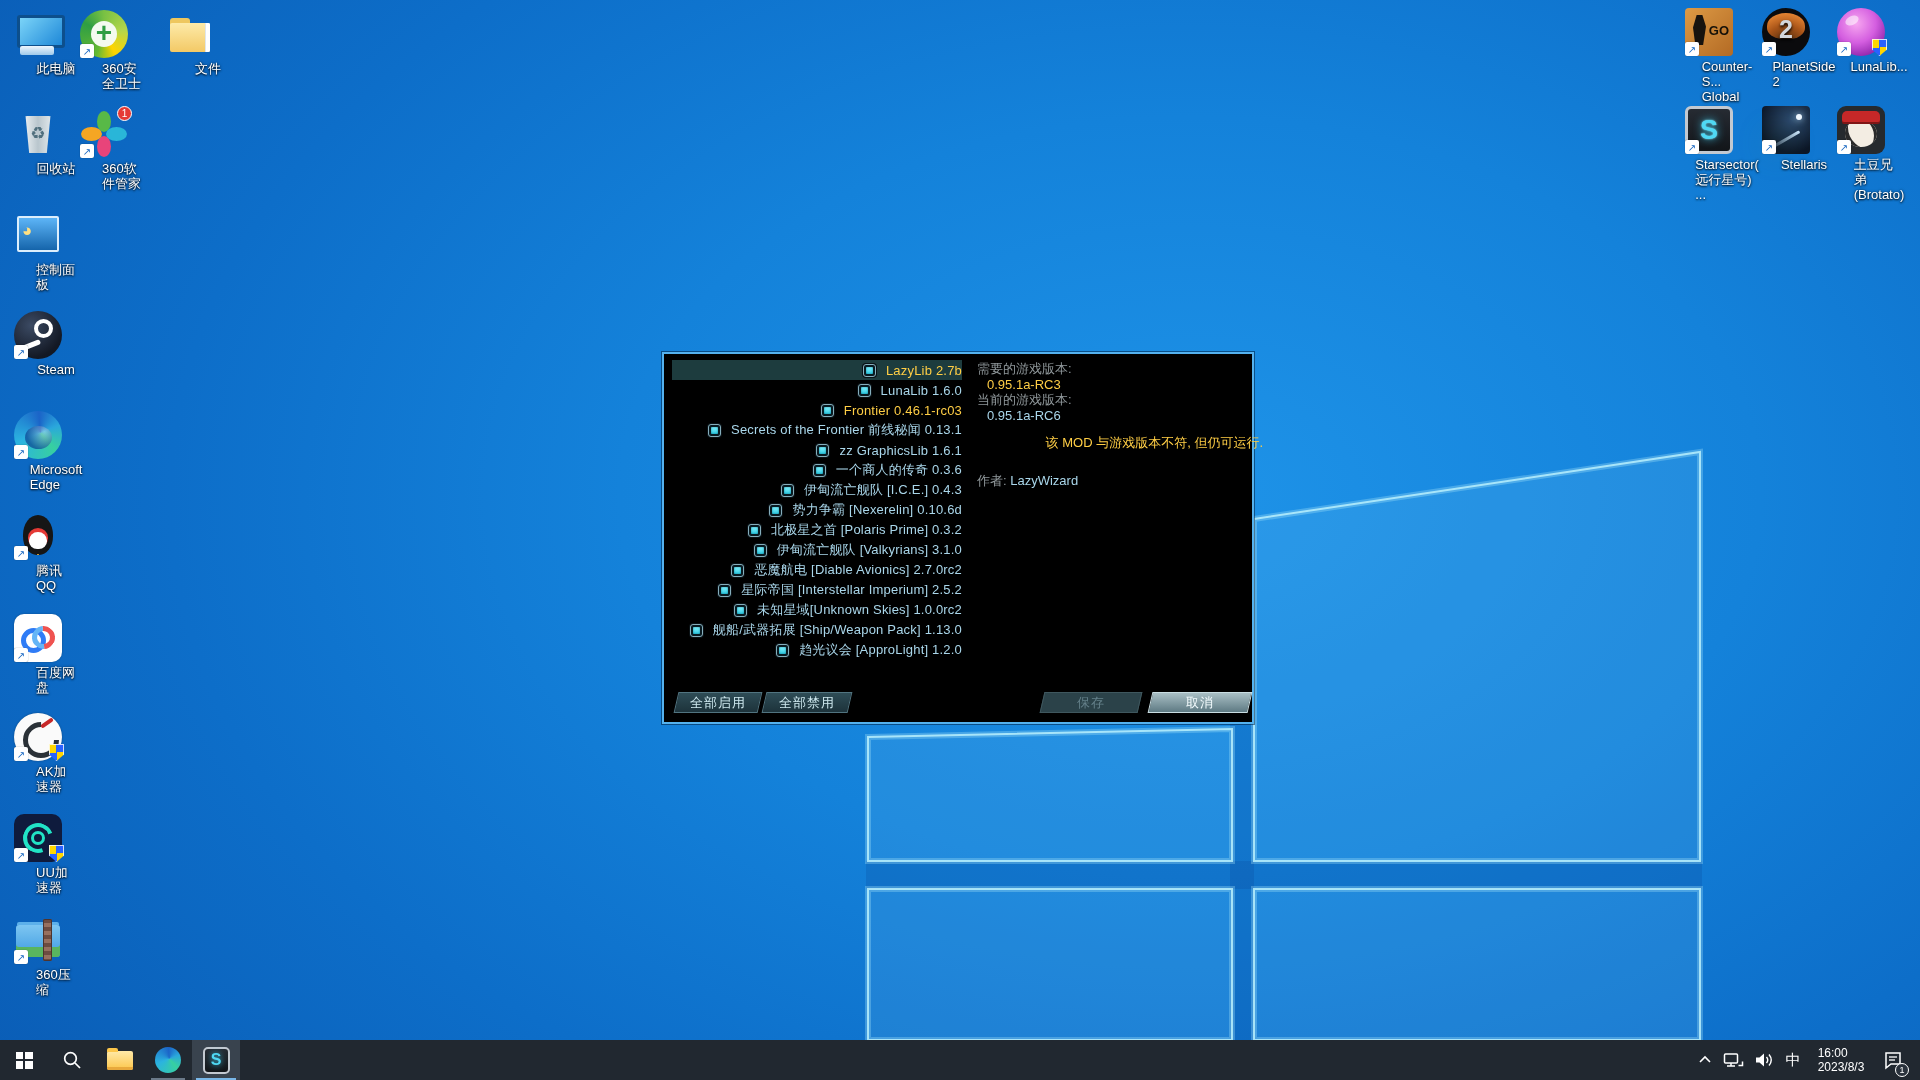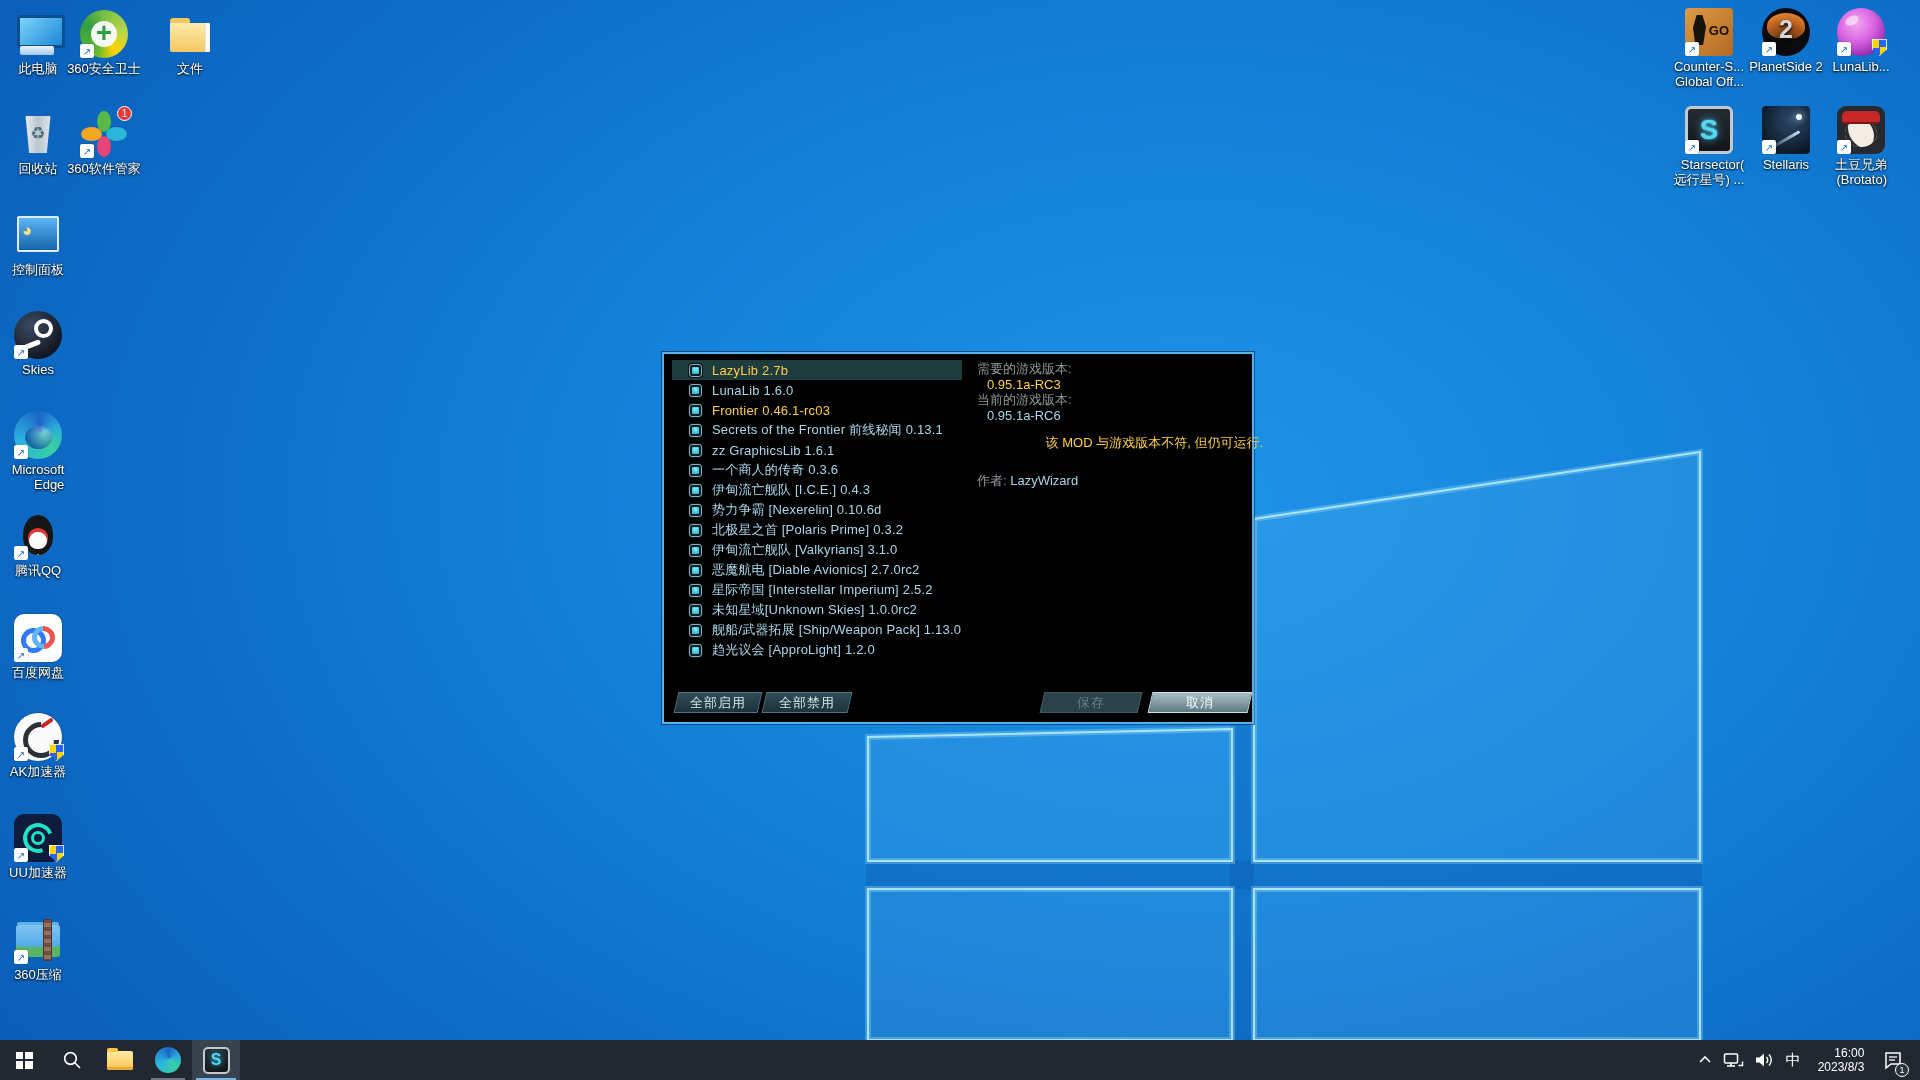--- a/index.html
+++ b/index.html
@@ -10,22 +10,22 @@
     background:
       radial-gradient(1500px 1000px at 62% 46%, #1e93e8 0%, #1482da 38%, #0d6ec9 68%, #0a5cb5 100%);
   }
   
   .wallwin { position:absolute; left:0; top:0; width:1920px; height:1080px; }
 
   
   .dicon { position:absolute; width:76px; display:flex; flex-direction:column; align-items:center; cursor:default; }
   .artwrap { width:48px; height:48px; position:relative; }
   .art { width:48px; height:48px; position:relative; }
-  .lbl { margin-top:3px; font-size:13px; line-height:15px; color:#fff; text-align:right;
-         white-space:pre-line; text-shadow:0 1px 2px rgba(0,0,0,.9),0 0 3px rgba(0,0,0,.65); }
+  .lbl { margin-top:3px; font-size:13px; line-height:15px; color:#fff; text-align:left;
+         white-space:pre-line; text-shadow:0 1px 2px rgba(0,0,0,.9),0 0 3px rgba(0,0,0,.65);margin-left:36px; }
   .sc { position:absolute; left:0; bottom:0; width:14px; height:14px; background:#fff; border-radius:2px;
         display:flex; align-items:center; justify-content:center; font-size:10px; color:#1565c0;
         box-shadow:0 0 1px rgba(0,0,0,.6); }
   .badge { position:absolute; right:-4px; top:-4px; min-width:15px; height:15px; background:#e53935;
            border-radius:8px; color:#fff; font-size:10px; display:flex; align-items:center;
            justify-content:center; border:1px solid #fff; }
   .shield { position:absolute; right:-2px; bottom:0; width:15px; height:17px;
             background:conic-gradient(#2962ff 0 25%, #ffd600 0 50%, #2962ff 0 75%, #ffd600 0);
             clip-path:polygon(0 0,100% 0,100% 62%,50% 100%,0 62%);
             box-shadow:inset 0 0 0 1px rgba(255,255,255,.8); }
@@ -139,21 +139,21 @@
   .i-bro::before { content:""; position:absolute; left:8px; top:14px; width:32px; height:27px;
     background:#f3ede3; border-radius:48% 52% 50% 50%;
     box-shadow:inset -9px 2px 0 -6px #2b2b2b, inset 12px -6px 0 -9px #2b2b2b; }
   .i-bro::after { content:""; position:absolute; left:5px; top:5px; width:38px; height:11px;
     background:#c62828; border-radius:5px 5px 2px 2px; box-shadow:0 2px 0 #7f1616; }
 
   
   .dialog { position:absolute; left:662px; top:352px; width:592px; height:372px;
     background:#000; border:2px solid #54b2ef; box-shadow:0 0 0 1px rgba(0,30,60,.55); }
   .mod-list { position:absolute; left:8px; top:6px; width:296px; }
-  .mod-row { display:flex; align-items:center; height:20px; width:290px; padding-left:17px; }
+  .mod-row { display:flex; align-items:center; height:20px; width:290px; padding-left:17px;justify-content:flex-end; }
   .mod-row.selected { background:#1d3c3e; }
   .cb { flex:0 0 13px; width:13px; height:13px; border:1px solid #86aebc; border-radius:3px;
     background:#081a21; position:relative; box-shadow:0 0 0 1px #0a1216; }
   .cb::after { content:""; position:absolute; inset:2px; border-radius:1px;
     background:linear-gradient(#86f4ff,#2fc8e0); box-shadow:inset 0 0 2px #0e7f96; }
   .mod-label { margin-left:10px; font-size:13px; color:#a9d6ea; white-space:nowrap; letter-spacing:.2px; }
   .mod-row.yellow .mod-label { color:#ffce45; }
 
   .detail { position:absolute; left:313px; top:7px; width:286px; font-size:13px; line-height:15.5px; }
   .desc { color:#a9d6ea; white-space:pre-line; margin-bottom:9px; }
@@ -192,21 +192,21 @@
     background:#fcc64a; border-radius:2px 2px 0 0; }
   .tb-edge-ic { width:26px; height:26px; border-radius:50%;
     background:conic-gradient(from 140deg at 55% 45%, #37d0a0, #2bb3e0 30%, #1b64c8 60%, #2aa7dc 80%, #37d0a0); }
   .tb-ss-ic { width:27px; height:27px; background:linear-gradient(#262b33,#121519);
     border:2px solid #c3c9d1; border-radius:5px; display:flex; align-items:center; justify-content:center;
     font-size:16px; font-weight:bold; color:#4fd9f4; text-shadow:0 0 6px #3ec9ea; }
   .tray { position:absolute; right:0; top:0; height:40px; display:flex; align-items:center;
     padding-right:10px; gap:3px; }
   .tray-item { height:40px; display:flex; align-items:center; justify-content:center; cursor:pointer; }
   .ime { width:26px; color:#fff; font-size:15px; }
-  .clock { width:64px; color:#fff; font-size:12px; line-height:14px; text-align:right; }
+  .clock { width:64px; color:#fff; font-size:12px; line-height:14px; text-align:left; }
   .notif { width:34px; position:relative; }
   .nbadge { position:absolute; right:1px; bottom:3px; width:14px; height:14px; border-radius:50%;
     background:#2a323c; border:1px solid #fff; color:#fff; font-size:9px;
     display:flex; align-items:center; justify-content:center; }
 </style>
 </head>
 <body>
 
 <svg class="wallwin" viewBox="0 0 1920 1080" xmlns="http://www.w3.org/2000/svg">
   <rect x="1230" y="452" width="24" height="588" fill="rgba(8,70,150,0.22)"></rect>
@@ -250,21 +250,21 @@
       </div>
       <div class="lbl">控制面板</div>
     </div>
 
     <div class="dicon" style="left: 0px; top: 311px;">
       <div class="artwrap">
         <div class="art i-steam"></div>
         <span class="sc">↗</span>
 
       </div>
-      <div class="lbl">Skies</div>
+      <div class="lbl">Steam</div>
     </div>
 
     <div class="dicon" style="left: 0px; top: 411px;">
       <div class="artwrap">
         <div class="art i-edge"></div>
         <span class="sc">↗</span>
 
       </div>
       <div class="lbl">Microsoft
 Edge</div>

